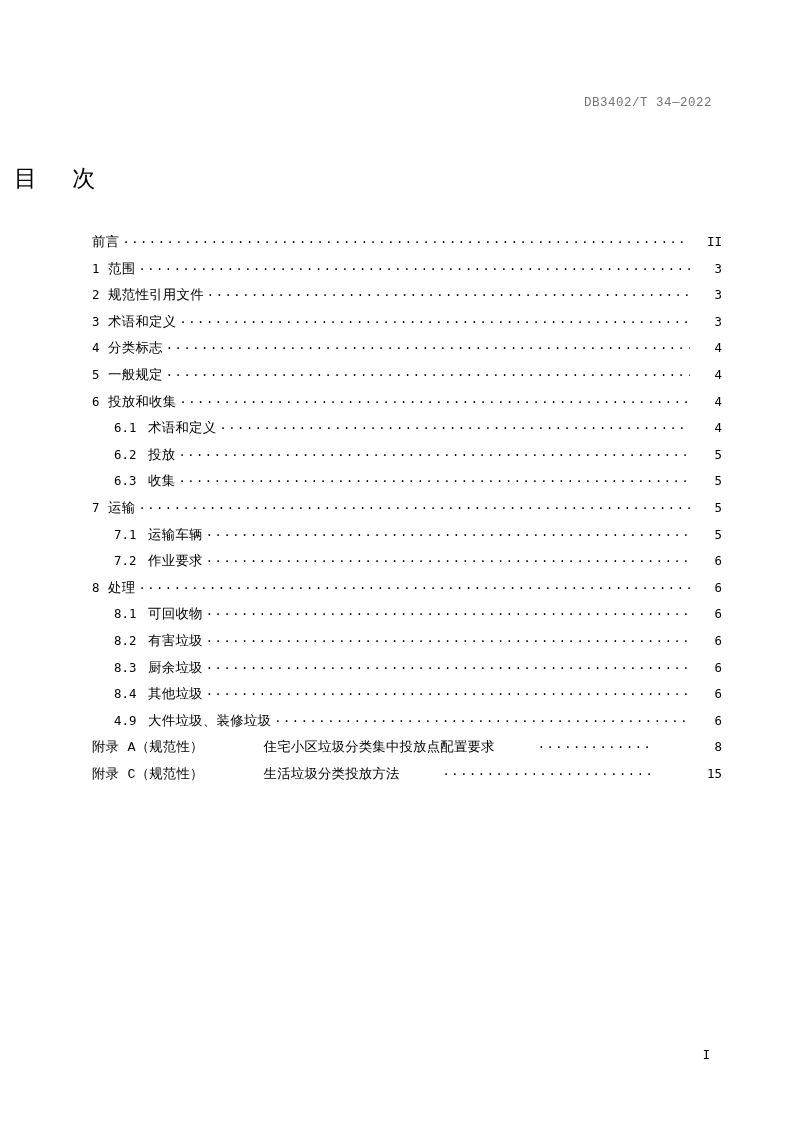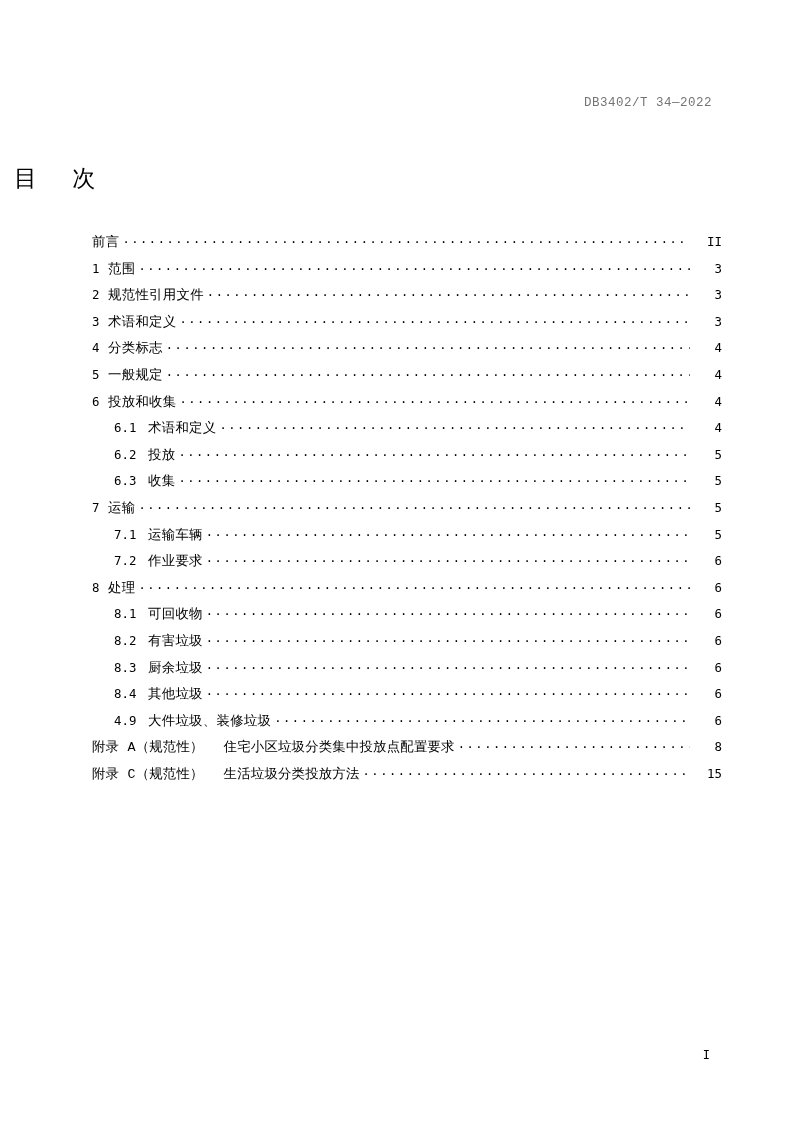--- a/index.html
+++ b/index.html
@@ -47,20 +47,21 @@
   .toc-row {
     display: flex;
     align-items: baseline;
     font-size: 13.2px;
     line-height: 1.0;
     margin-bottom: 10.2px;
     white-space: nowrap;
   }
   .toc-row.gap-top {
     margin-top: 7px;
+    gap: 40px;
   }
   .toc-num {
     flex: 0 0 auto;
     font-family: "DejaVu Sans Mono", monospace;
     font-size: 12.4px;
   }
   .toc-num.w1 { width: 16px; }
   .toc-num.w2 { width: 34px; }
   .toc-label {
     flex: 0 0 auto;

